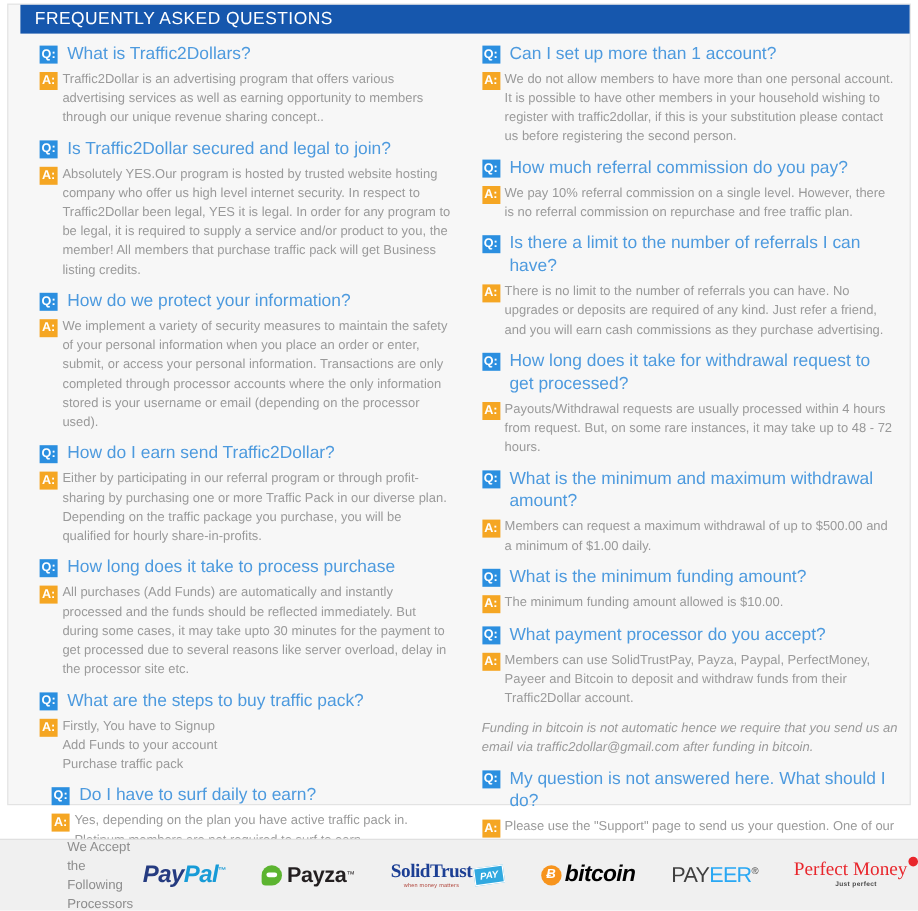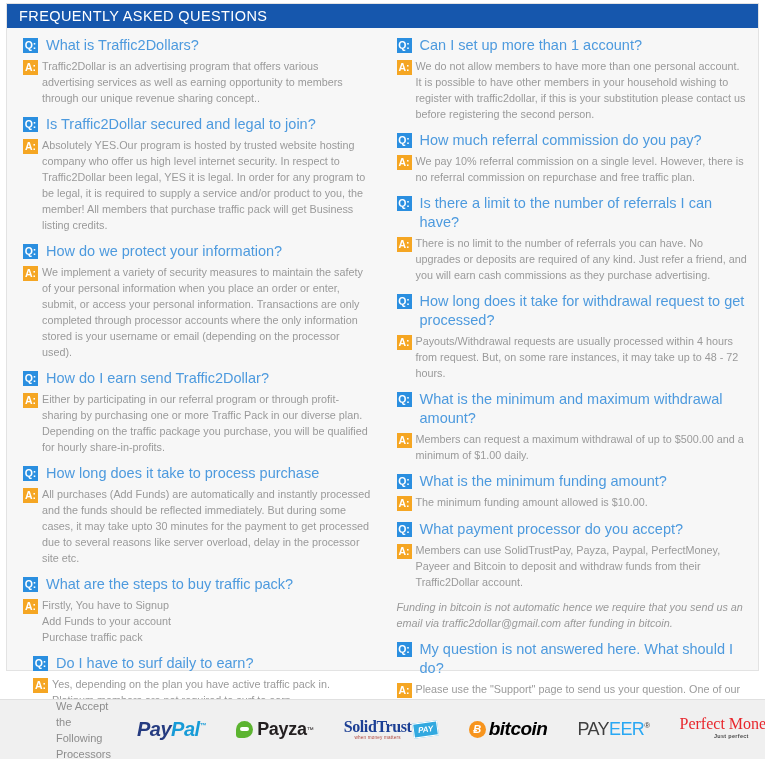--- a/index.html
+++ b/index.html
@@ -16,20 +16,21 @@
   }
 
   
   .faq-panel {
     position: absolute;
     left: 6px; top: 3px;
     width: 753px;
     height: 668px;
     background: #f7f7f7;
     border: 1px solid #e3e3e3;
+    padding-left: 10px;
   }
   .faq-header {
     height: 24px;
     background: #1657ad;
     color: #ffffff;
     display: flex;
     align-items: center;
     padding-left: 12px;
     letter-spacing: 0.4px;
   }
@@ -102,21 +103,20 @@
 
   
   .footer {
     position: absolute;
     left: 0; top: 699px;
     width: 765px; height: 60px;
     background: #f0f0f0;
     border-top: 1px solid #e0e0e0;
     display: flex;
     align-items: center;
-    gap: 18px;
   }
   .footer-label {
     margin-left: 56px;
     color: #8d8d8d;
     font-size: 11px;
     line-height: 16px;
     width: 120px;
   }
   .footer-label span { display: block; }
   .logos {

